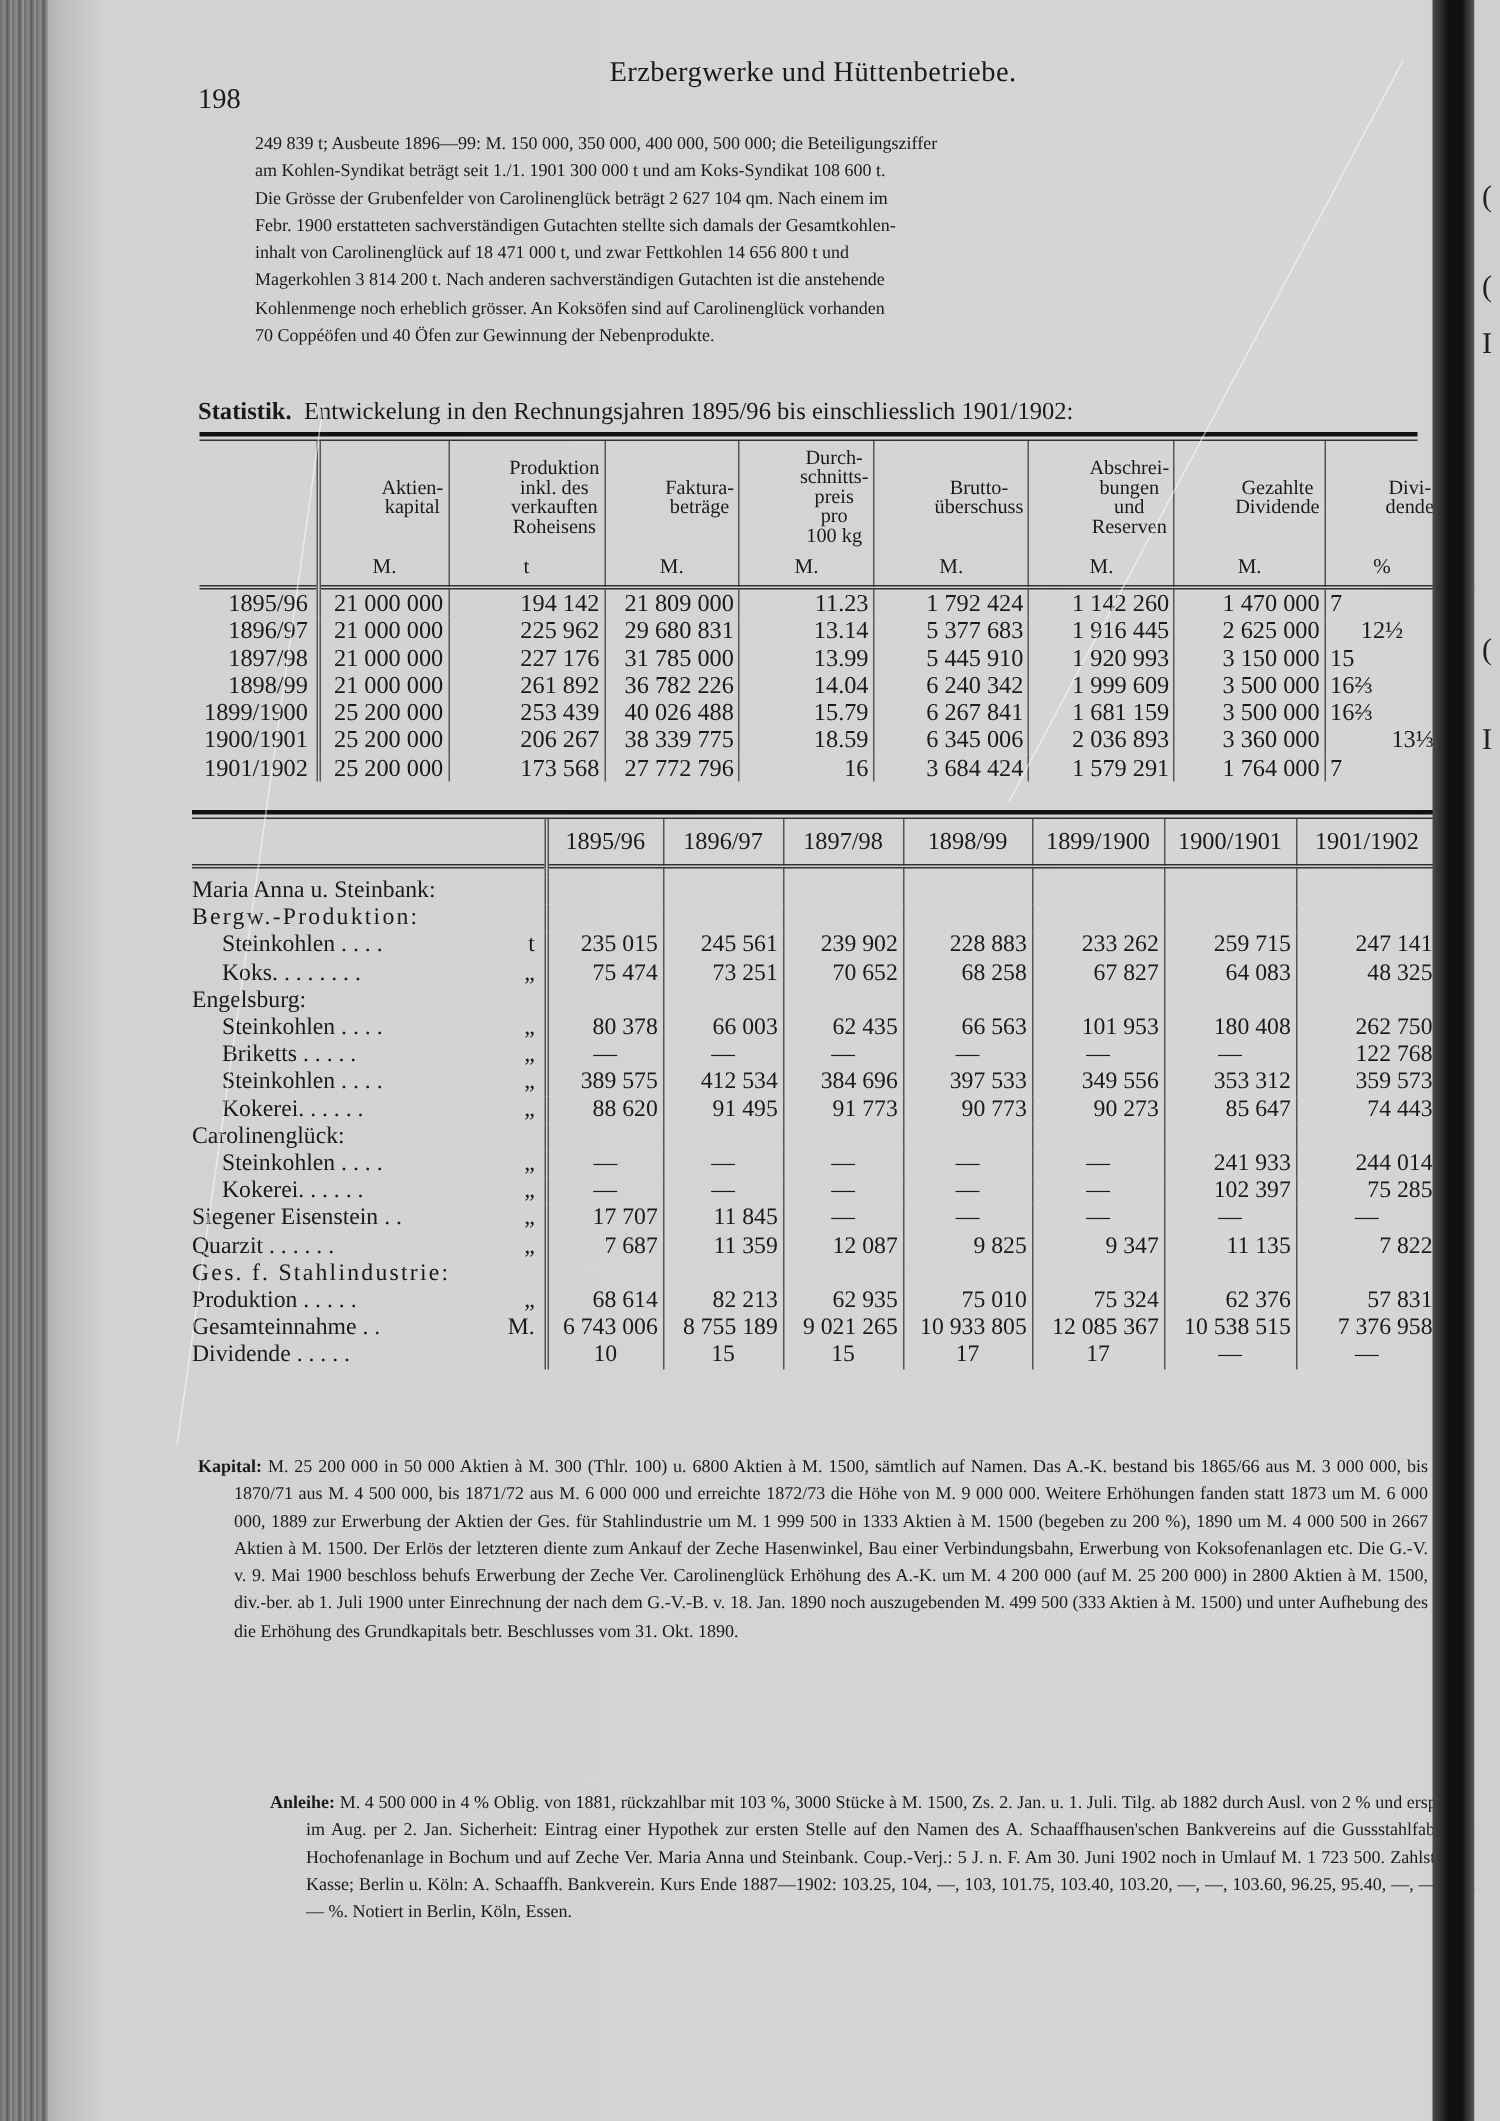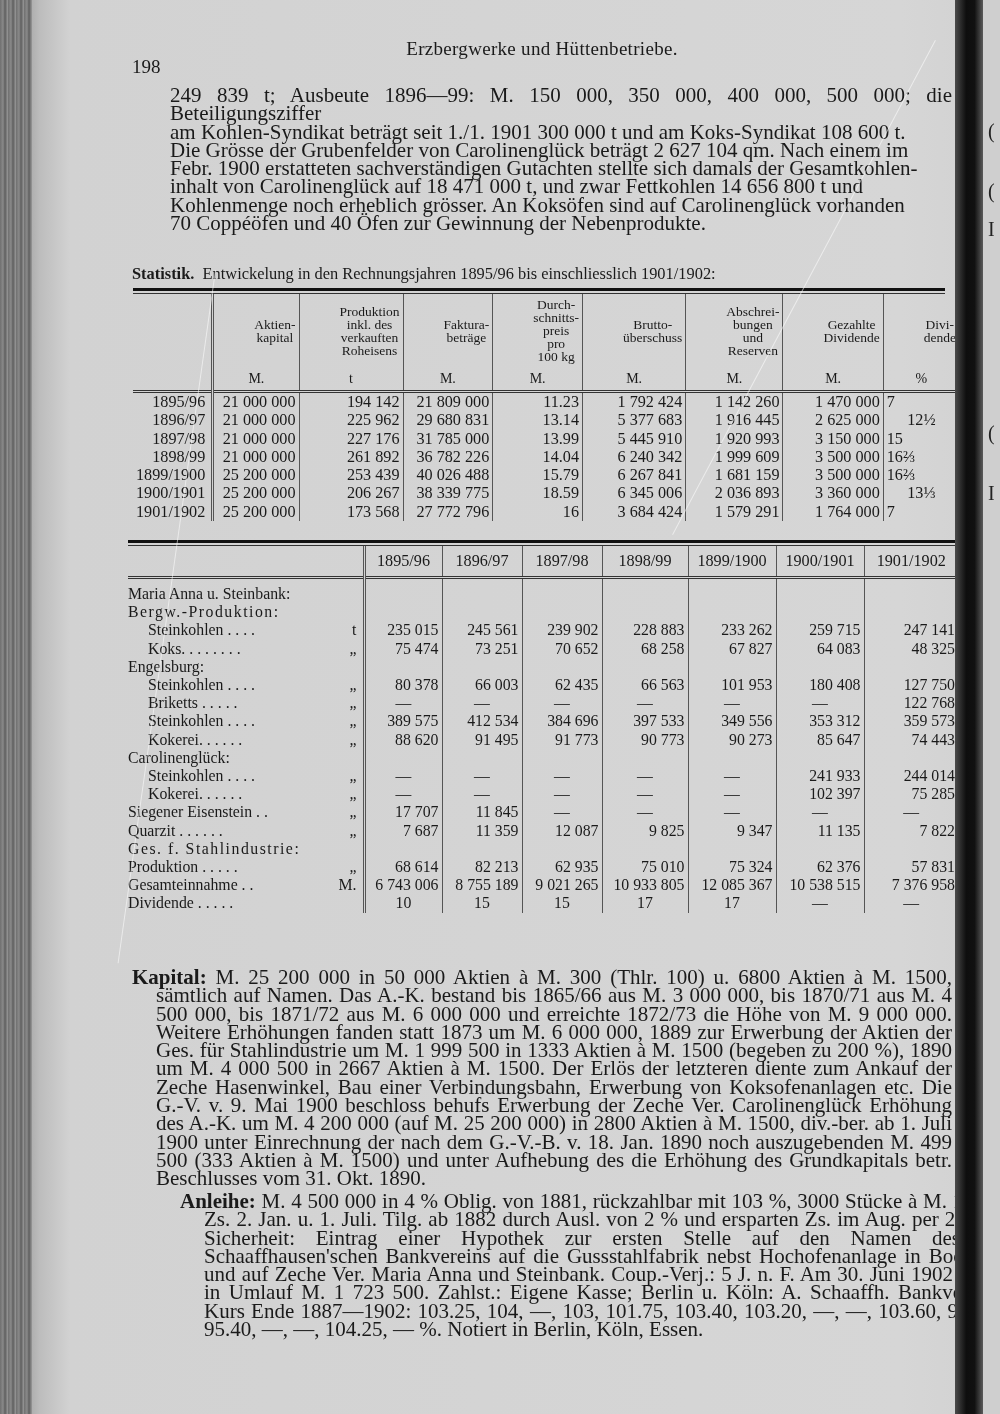--- a/index.html
+++ b/index.html
@@ -9,21 +9,21 @@
     background:linear-gradient(90deg,#8a8a8a 0,#9c9c9c 20px,#bdbdbd 40px,#d2d2d2 70px,#d6d6d6 900px,#d3d3d3 960px);}
   .binding{position:absolute;left:0;top:0;width:32px;height:1414px;
     background:repeating-linear-gradient(90deg,#6f6f6f 0,#8a8a8a 3px,#5e5e5e 5px,#9a9a9a 8px);}
   .edge{position:absolute;left:955px;top:0;width:28px;height:1414px;
     background:linear-gradient(90deg,#4a4a4a,#0e0e0e 40%,#111 70%,#5a5a5a);}
   .nextpage{position:absolute;left:983px;top:0;width:17px;height:1414px;background:#cfcfcf;}
   .np-glyph{position:absolute;left:988px;font-size:20px;color:#222;}
   .hdr{position:absolute;top:38px;left:132px;width:820px;height:24px;font-size:19px;}
   .pgno{position:absolute;left:0;top:0;margin-top:18px;}
   .runhead{position:absolute;left:0;right:0;top:0;text-align:center;letter-spacing:0.3px;}
-  .para{position:absolute;font-size:21px;line-height:18.3px;text-align:justify;}
+  .para{position:absolute;font-size:12px;line-height:18.3px;text-align:justify;}
   .para p{margin:0;}
   .lbl{font-weight:bold;}
   .stat-line{position:absolute;top:264px;left:132px;width:820px;font-size:16.4px;}
   
   .t1{position:absolute;left:133px;top:288px;width:812px;}
   .rule-thick{height:3px;background:#111;}
   .rule-thin{height:1px;background:#333;margin-top:2px;}
   .t1 table,.t2 table{border-collapse:collapse;width:100%;}
   .t1 td,.t1 th{font-weight:normal;padding:0 3px;border-left:1px solid #555;vertical-align:middle;text-align:center;}
   .t1 th{font-size:13.5px;line-height:13px;}
@@ -59,20 +59,21 @@
     <span class="pgno">198</span>
     <span class="runhead">Erzbergwerke und Hüttenbetriebe.</span>
   </div>
 
   <div class="para" style="left:170px;top:86px;width:782px;">
     <p>249 839 t; Ausbeute 1896—99: M. 150 000, 350 000, 400 000, 500 000; die Beteiligungsziffer</p>
     <p>am Kohlen-Syndikat beträgt seit 1./1. 1901 300 000 t und am Koks-Syndikat 108 600 t.</p>
     <p>Die Grösse der Grubenfelder von Carolinenglück beträgt 2 627 104 qm. Nach einem im</p>
     <p>Febr. 1900 erstatteten sachverständigen Gutachten stellte sich damals der Gesamtkohlen-</p>
     <p>inhalt von Carolinenglück auf 18 471 000 t, und zwar Fettkohlen 14 656 800 t und</p>
+    <p>Magerkohlen 3 814 200 t. Nach anderen sachverständigen Gutachten ist die anstehende</p>
     <p>Kohlenmenge noch erheblich grösser. An Koksöfen sind auf Carolinenglück vorhanden</p>
     <p>70 Coppéöfen und 40 Öfen zur Gewinnung der Nebenprodukte.</p>
   </div>
 
   <div class="stat-line">
     <span class="lbl">Statistik.</span>
     &nbsp;<span>Entwickelung in den Rechnungsjahren 1895/96 bis einschliesslich 1901/1902:</span>
   </div>
 
   <div class="t1">
@@ -196,21 +197,21 @@
           </tr>
           <tr>
             <td class="yr first">1900/1901</td>
             <td class="dblv">25 200 000</td>
             <td>206 267</td>
             <td>38 339 775</td>
             <td>18.59</td>
             <td>6 345 006</td>
             <td>2 036 893</td>
             <td>3 360 000</td>
-            <td style="text-align: center; font-family: Liberation Serif, serif;">13⅓</td>
+            <td style="text-align: right; font-family: Liberation Serif, serif;">13⅓</td>
             <td>5.48</td>
           </tr>
           <tr>
             <td class="yr first">1901/1902</td>
             <td class="dblv">25 200 000</td>
             <td>173 568</td>
             <td>27 772 796</td>
             <td>16</td>
             <td>3 684 424</td>
             <td>1 579 291</td>
@@ -310,21 +311,21 @@
             <td class=""></td>
           </tr>
           <tr>
             <td class="name sub"><span>Steinkohlen . . . .</span><span class="unit">„</span></td>
             <td class="dbl">80 378</td>
             <td class="">66 003</td>
             <td class="">62 435</td>
             <td class="">66 563</td>
             <td class="">101 953</td>
             <td class="">180 408</td>
-            <td class="">127 750</td>
+            <td class="">262 750</td>
           </tr>
           <tr>
             <td class="name sub"><span>Briketts . . . . .</span><span class="unit">„</span></td>
             <td class="dbl c">—</td>
             <td class="c">—</td>
             <td class="c">—</td>
             <td class="c">—</td>
             <td class="c">—</td>
             <td class="c">—</td>
             <td class="">122 768</td>

